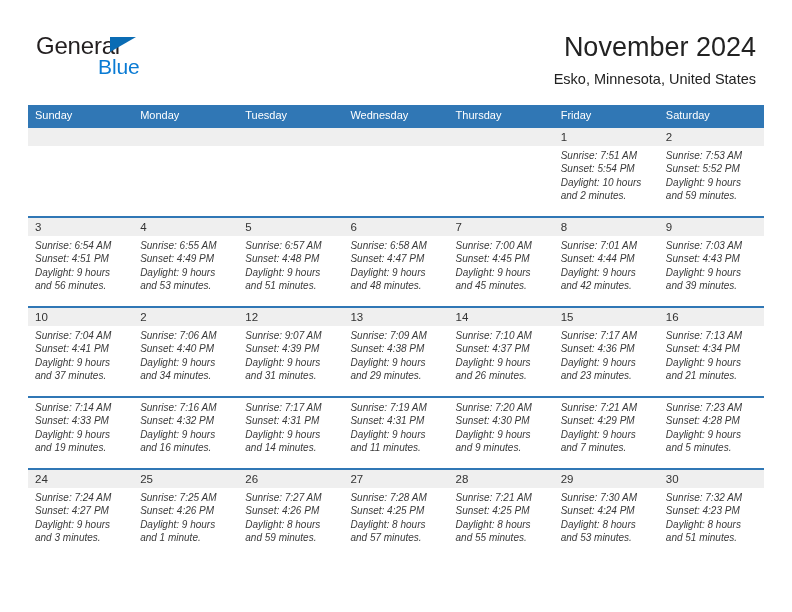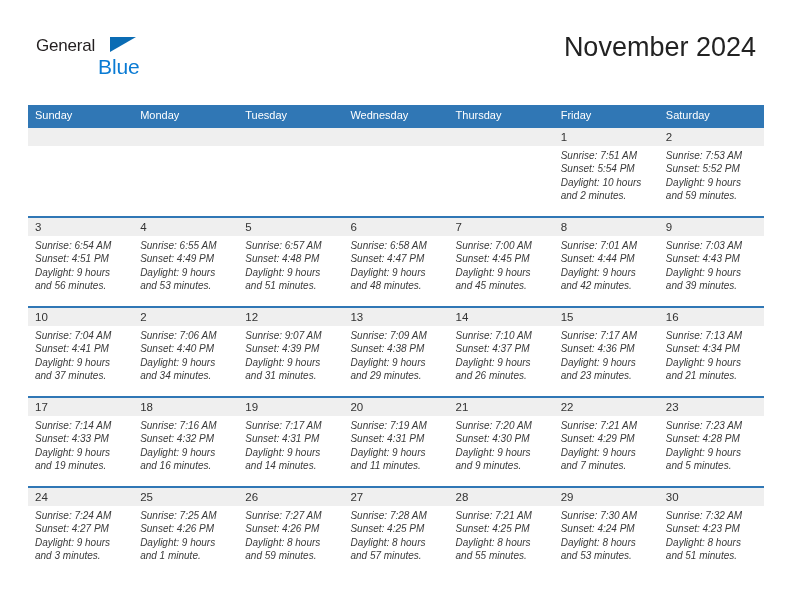--- a/index.html
+++ b/index.html
@@ -32,21 +32,21 @@
     position: absolute;
     left: 8px;
     top: 4px;
     width: 190px;
     height: 52px;
   }
   .brand-general {
     position: absolute;
     left: 0;
     top: 0;
-    font-size: 17px;
+    font-size: 24px;
     color: #231f20;
     letter-spacing: -0.2px;
     line-height: 24px;
     font-family: "Liberation Sans", sans-serif;
   }
   .brand-flag {
     position: absolute;
     left: 74px;
     top: 3px;
     width: 0;
@@ -156,20 +156,21 @@
   <div class="top-bar">
 
     <div class="brand">
       <span class="brand-general">General</span>
       <span class="brand-flag"></span>
       <span class="brand-blue">Blue</span>
     </div>
 
     <div class="title-block">
       <h1 class="cal-title">November 2024</h1>
+      <h2 class="cal-subtitle">Esko, Minnesota, United States</h2>
     </div>
 
   </div>
 
   <div class="calendar">
 
     <div class="weekday-row">
       <div class="weekday">Sunday</div>
       <div class="weekday">Monday</div>
       <div class="weekday">Tuesday</div>
@@ -341,29 +342,20 @@
         <div class="cell-detail">
           <span class="ln">Sunrise: 7:13 AM</span>
           <span class="ln">Sunset: 4:34 PM</span>
           <span class="ln">Daylight: 9 hours</span>
           <span class="ln">and 21 minutes.</span>
         </div>
       </div>
     </div>
 
     <div class="week-row">
-      <div class="date-strip">
-        <div class="date-num">17</div>
-        <div class="date-num">18</div>
-        <div class="date-num">19</div>
-        <div class="date-num">20</div>
-        <div class="date-num">21</div>
-        <div class="date-num">22</div>
-        <div class="date-num">23</div>
-      </div>
       <div class="detail-strip">
         <div class="cell-detail">
           <span class="ln">Sunrise: 7:14 AM</span>
           <span class="ln">Sunset: 4:33 PM</span>
           <span class="ln">Daylight: 9 hours</span>
           <span class="ln">and 19 minutes.</span>
         </div>
         <div class="cell-detail">
           <span class="ln">Sunrise: 7:16 AM</span>
           <span class="ln">Sunset: 4:32 PM</span>

